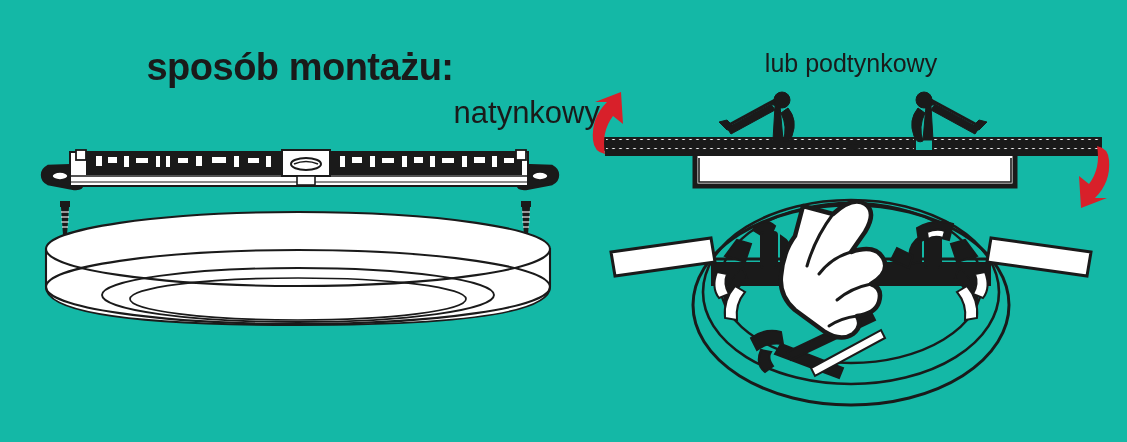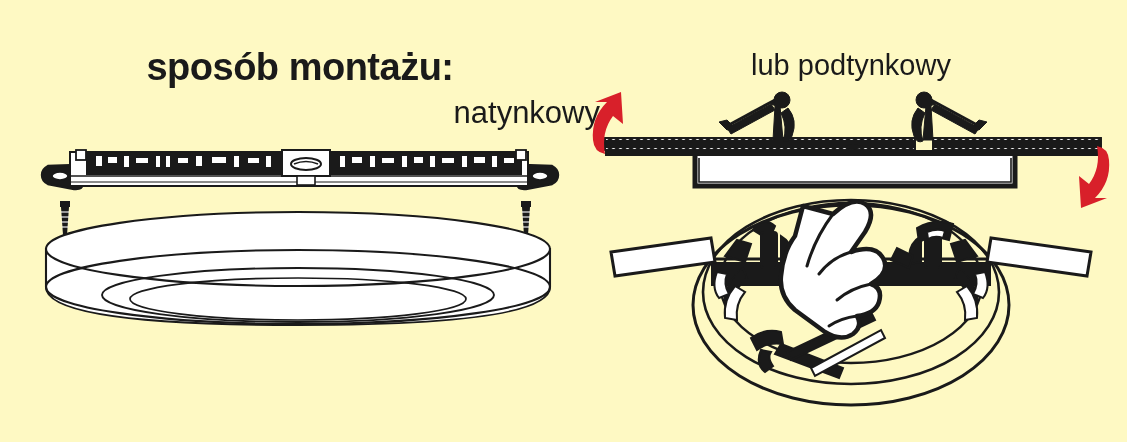--- a/index.html
+++ b/index.html
@@ -8,21 +8,21 @@
     background: #ffffff;
   }
   body {
     font-family: "Liberation Sans", sans-serif;
     color: #1a1a1a;
   }
   #page {
     position: relative;
     width: 1127px;
     height: 442px;
-    background: #fef9c3;
+    background: #14b8a6;
     overflow: hidden;
   }
   .panel {
     position: absolute;
     top: 0;
     height: 442px;
   }
   #panel-left  { left: 0;   width: 600px; }
   #panel-right { left: 575px; width: 552px; }
 
@@ -49,21 +49,21 @@
     white-space: nowrap;
   }
   #title-natynkowy { top: 97px; }
 
   .title-right {
     position: absolute;
     left: 0;
     width: 552px;
     text-align: center;
     font-weight: normal;
-    font-size: 29px;
+    font-size: 25px;
     line-height: 1;
     white-space: nowrap;
     top: 51px;
   }
 
   .art {
     position: absolute;
     left: 0;
     top: 0;
   }

